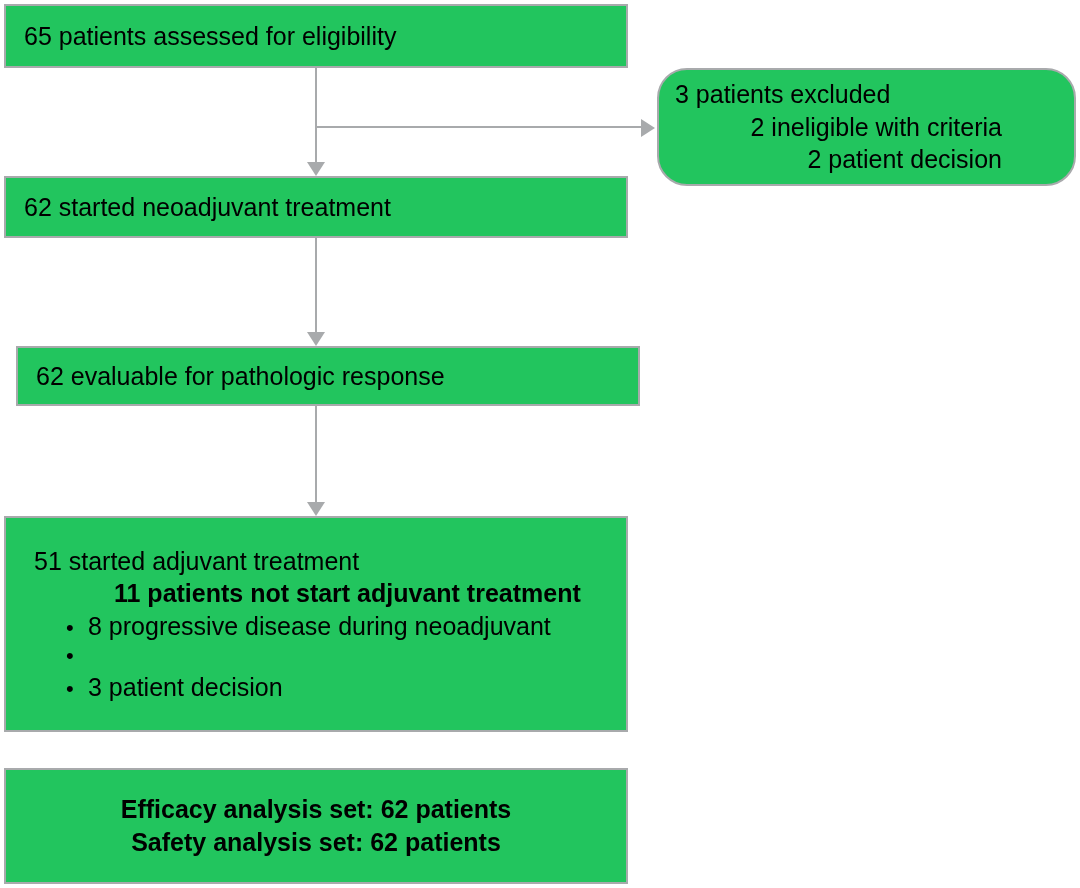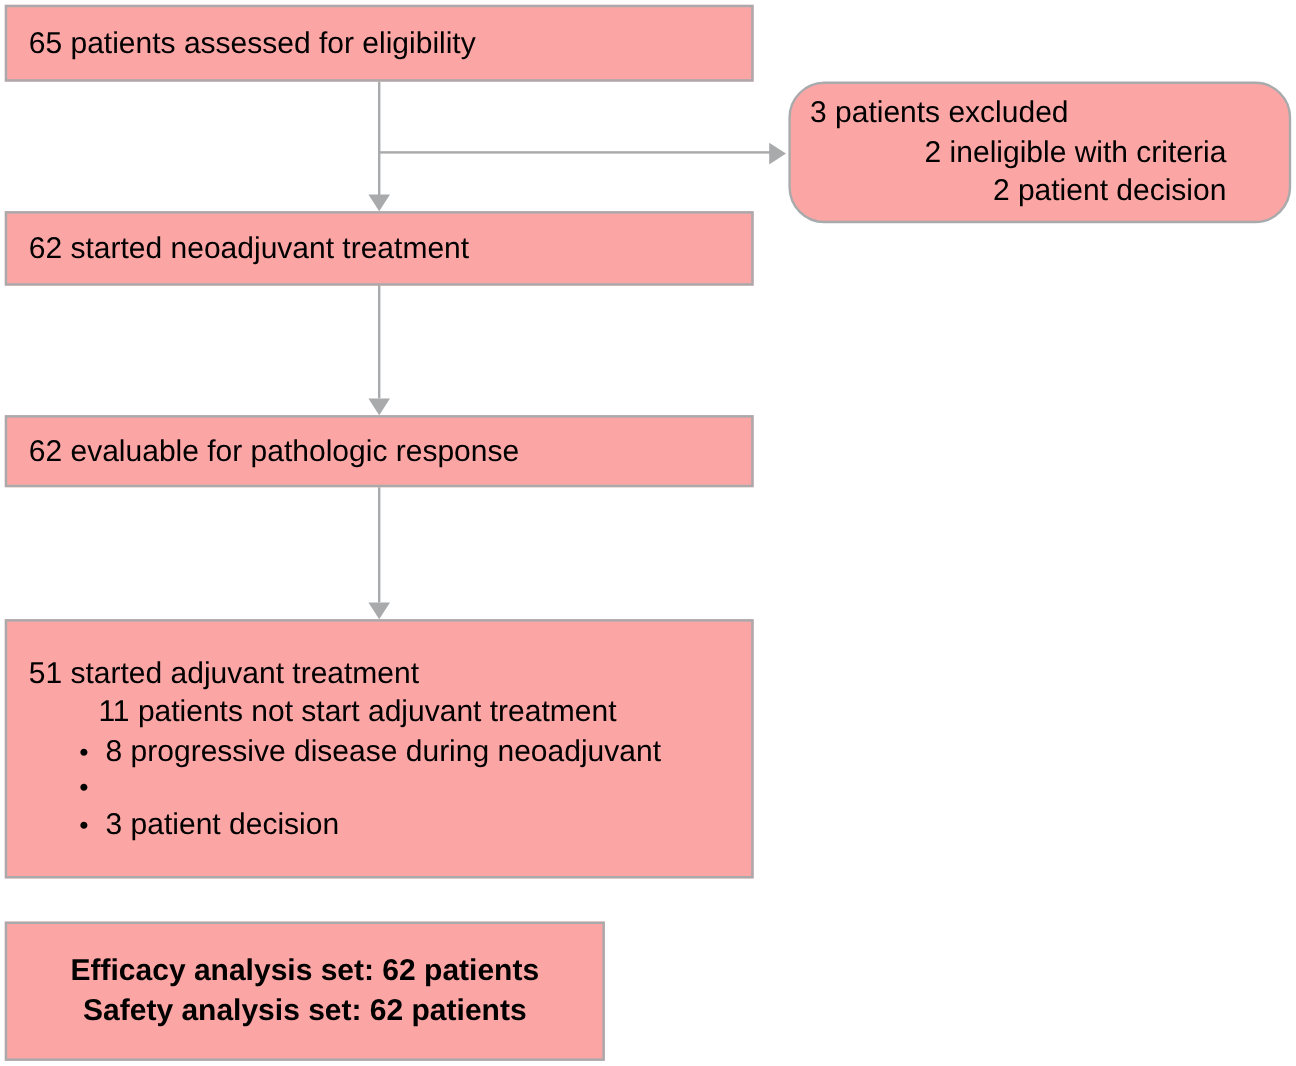--- a/index.html
+++ b/index.html
@@ -14,66 +14,67 @@
   #canvas {
     position: relative;
     width: 1080px;
     height: 888px;
     background: #ffffff;
     overflow: hidden;
   }
   .node {
     position: absolute;
     box-sizing: border-box;
-    background: #fca5a5;
+    background: #22c55e;
     border: 2px solid #a8aaac;
     display: flex;
     flex-direction: column;
     justify-content: center;
   }
   .node .line {
     font-size: 25px;
     line-height: 1.30;
     white-space: pre;
     padding-left: 18px;
   }
   
   #node-eligibility { left: 4px;  top: 4px;   width: 624px; height: 64px; }
   
   #node-neoadjuvant { left: 4px;  top: 176px; width: 624px; height: 62px; }
   
-  #node-evaluable   { left: 4px;  top: 346px; width: 624px; height: 60px; }
+  #node-evaluable   { left: 16px;  top: 346px; width: 624px; height: 60px; }
   
   #node-adjuvant    { left: 4px;  top: 516px; width: 624px; height: 216px; }
   
-  #node-analysis    { left: 4px;  top: 768px; width: 500px; height: 116px; }
+  #node-analysis    { left: 4px;  top: 768px; width: 624px; height: 116px; }
   
   #node-excluded    { left: 657px; top: 68px; width: 419px; height: 118px; border-radius: 30px; }
 
   .node.excluded .line { padding-left: 16px; }
   .excl-sub {
     display: block;
     text-align: right;
-    padding-right: 52px;
+    padding-right: 72px;
     font-size: 25px;
     line-height: 1.30;
     white-space: pre;
   }
 
   .adj-head {
     font-size: 25px;
     line-height: 1.30;
     white-space: pre;
-    padding-left: 18px;
+    padding-left: 28px;
   }
   .adj-sub {
     font-size: 25px;
     line-height: 1.30;
     white-space: pre;
-    padding-left: 76px;
+    padding-left: 108px;
+    font-weight: bold;
   }
   .bullet-row {
     display: flex;
     align-items: baseline;
     font-size: 25px;
     line-height: 1.30;
     padding-left: 60px;
     white-space: pre;
   }
   .bullet-dot {

